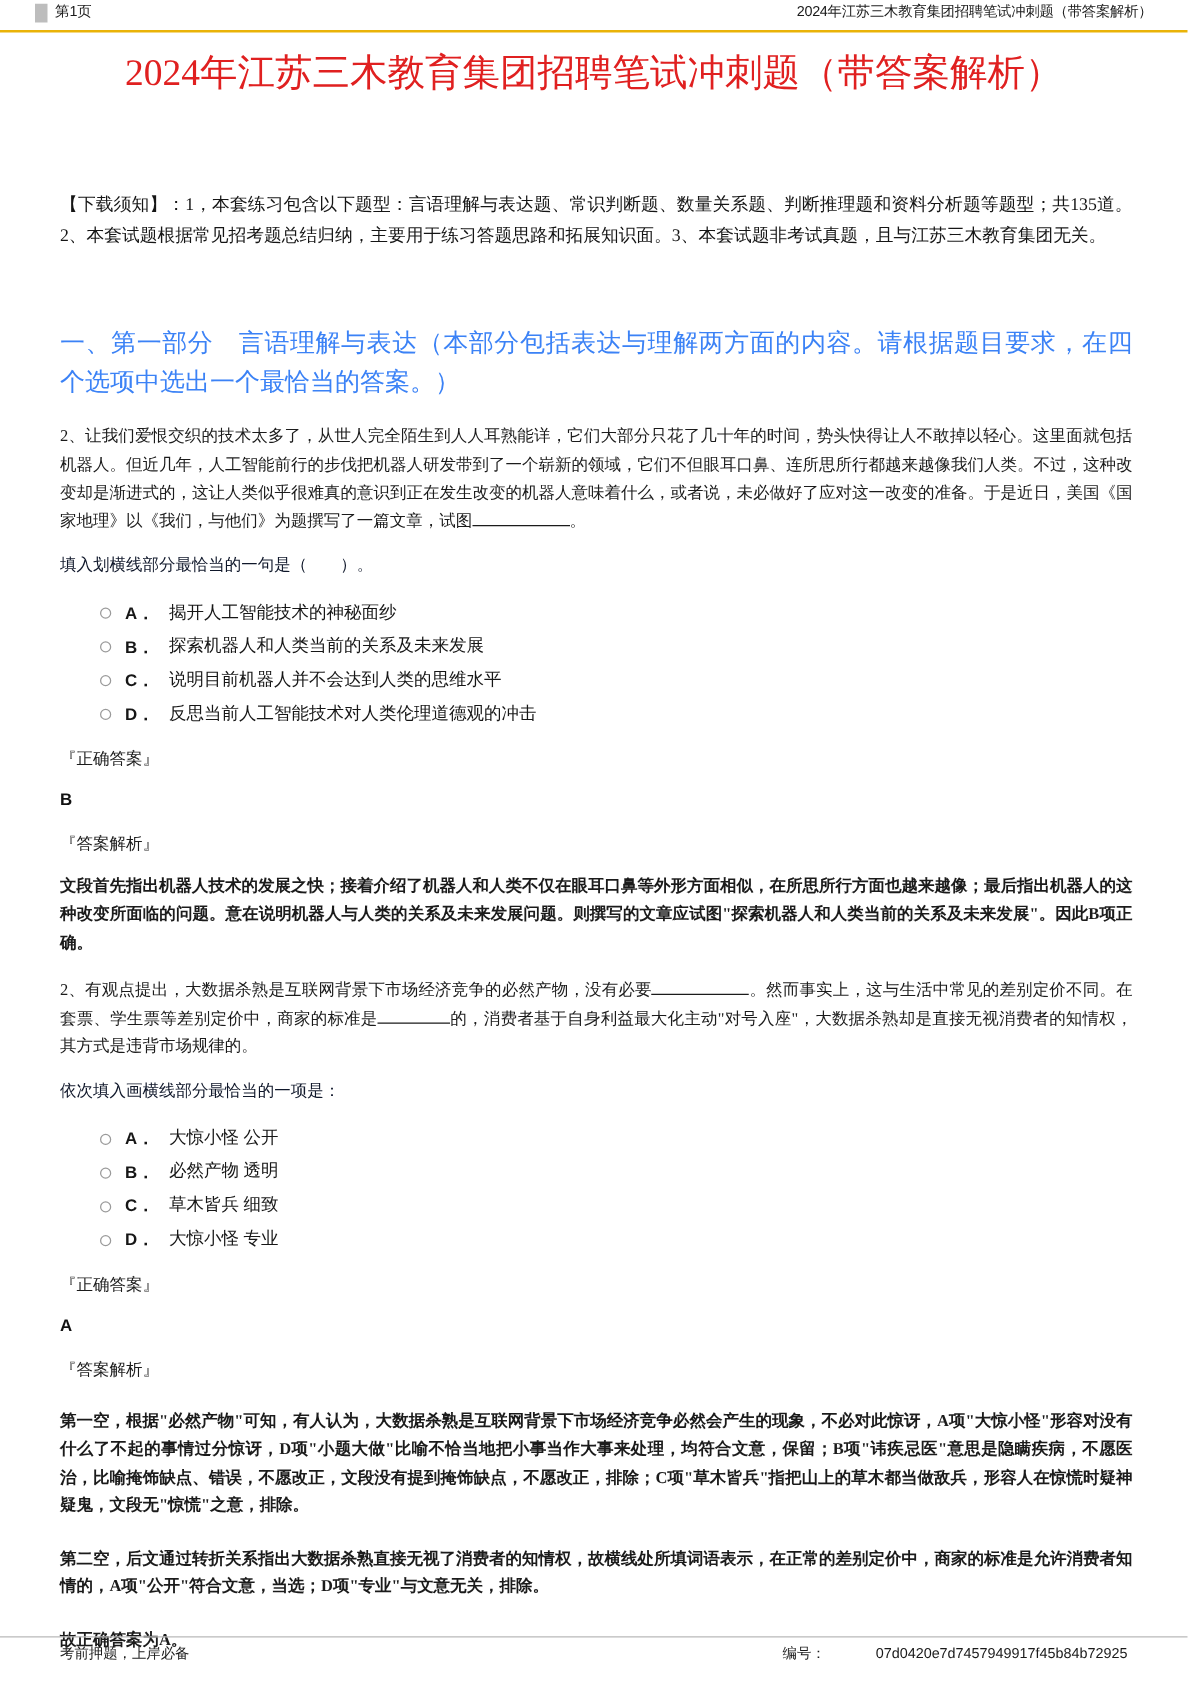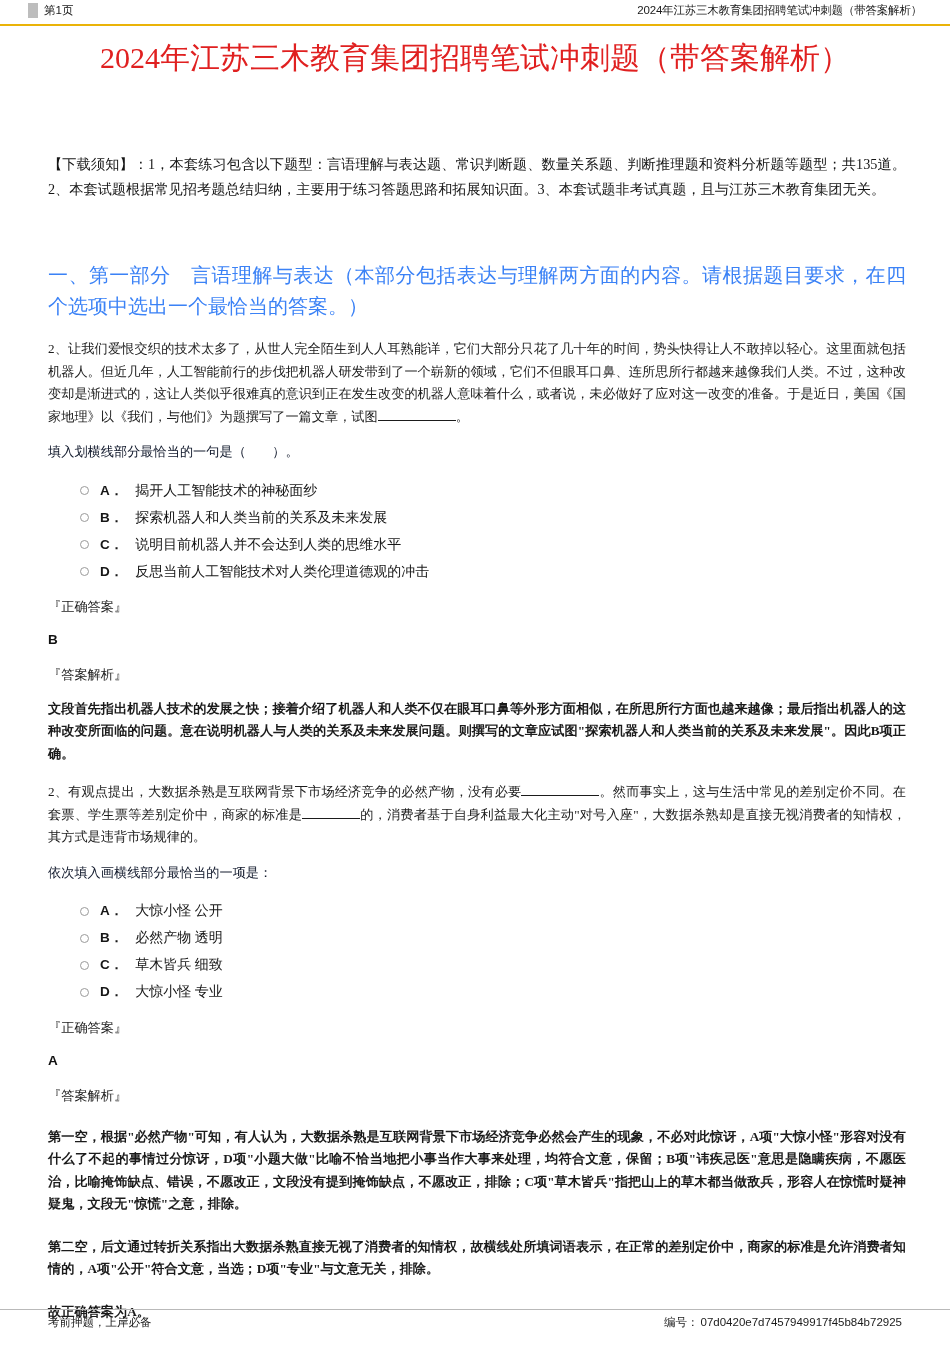--- a/index.html
+++ b/index.html
@@ -215,21 +215,21 @@
     color: #1a1a1a;
     white-space: nowrap;
   }
   .footer-right {
     font-family: "Liberation Sans", sans-serif;
     font-size: 11.5px;
     color: #1a1a1a;
     white-space: nowrap;
   }
   .footer-right .sn-label { margin-right: 2px; }
-  .footer-right .sn-value { letter-spacing: 0px; }
+  .footer-right .sn-value { letter-spacing: 0px; margin-left: 38px; }
 </style>
 </head>
 <body>
 
 <div class="page">
 
   <div class="running-header">
     <div class="header-left-wrap">
       <span class="page-marker-bar"></span>
       <span class="header-page-no">第1页</span>

